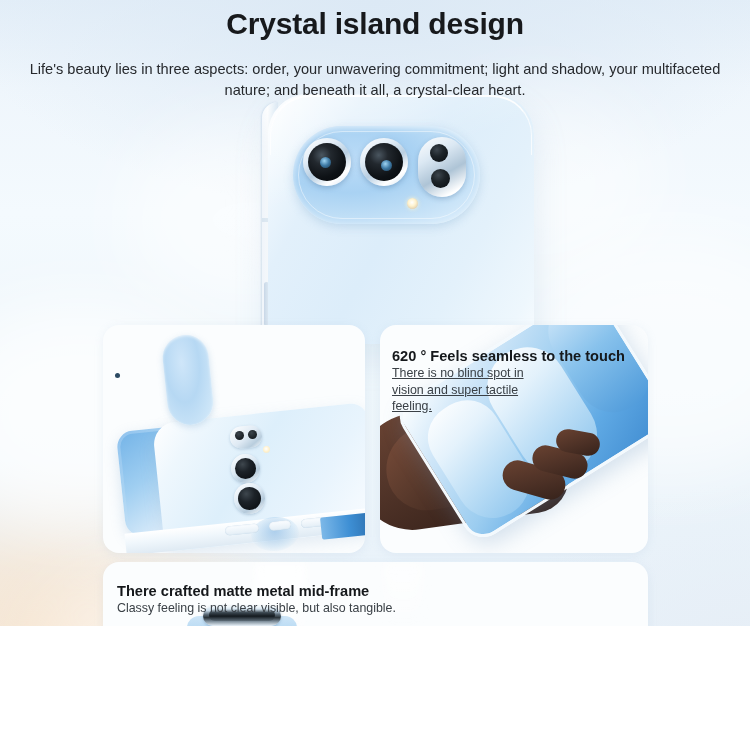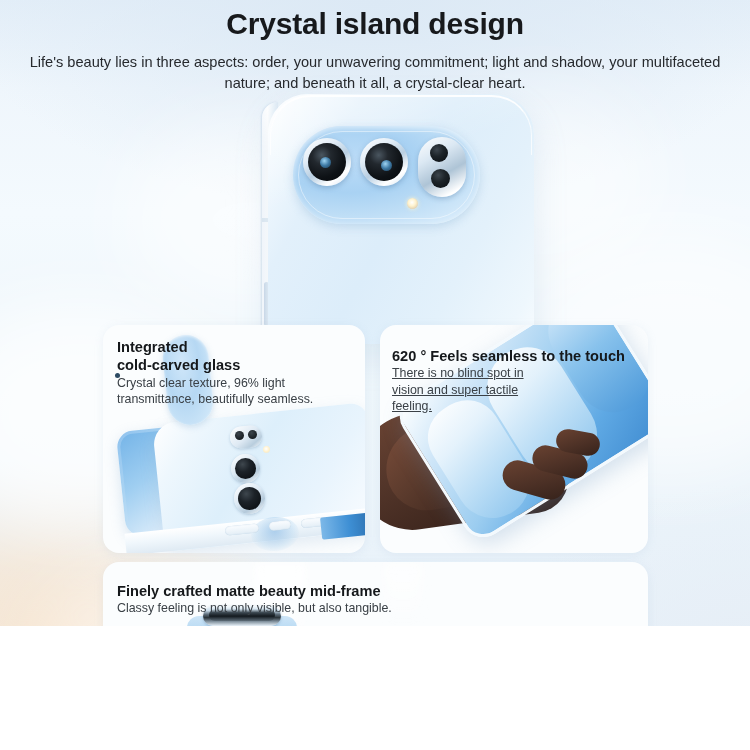--- a/index.html
+++ b/index.html
@@ -31,21 +31,21 @@
   .blob-e { left: 40px; top: 560px; width: 300px; height: 200px; background: rgba(255,248,240,0.55); }
 
   
   .header { position: absolute; left: 0; top: 0; width: 750px; text-align: center; z-index: 6; }
   .title {
     font-size: 30px; font-weight: bold; color: #17191c;
     letter-spacing: -0.2px; line-height: 1.15; padding-top: 7px;
   }
   .subtitle {
     font-size: 14.6px; color: #26292d; line-height: 1.48;
-    padding-top: 6px; margin: 4px auto; width: 730px;
+    padding-top: 6px; margin: 11px auto; width: 730px;
   }
 
   
   .hero { position: absolute; left: 0; top: 86px; width: 750px; height: 250px; z-index: 3; }
 
   .hero-glow {
     position: absolute; left: 225px; top: 0px; width: 320px; height: 260px;
     background: radial-gradient(ellipse at 50% 45%, rgba(255,255,255,0.95) 0%, rgba(255,255,255,0.35) 50%, rgba(255,255,255,0) 74%);
     filter: blur(6px);
   }
@@ -387,25 +387,20 @@
       <div class="a1-l a1-lring" id="a1-l3">
         <div class="a1-lglass"></div>
       </div>
       <div class="a1-edge"></div>
       <div class="a1-circle"></div>
       <div class="a1-btn" id="a1-b1"></div>
       <div class="a1-btn" id="a1-b2"></div>
       <div class="a1-btn" id="a1-b3"></div>
       <div class="a1-bluestrip"></div>
     </div>
-    <div class="txt-glass">
-      <div class="card-head">Integrated</div>
-      <div class="card-head">cold-carved glass</div>
-      <div class="card-sub">Crystal clear texture, 96% light transmittance, beautifully seamless.</div>
-    </div>
   </div>
 
   <div class="card" id="card-touch">
     <div class="art2">
       <div class="hand"></div>
       <div class="thumbpad"></div>
       <div class="p2">
         <div class="wave" id="wv1"></div>
         <div class="wave" id="wv2"></div>
         <div class="wave" id="wv3"></div>
@@ -431,18 +426,18 @@
       <div class="a3-lensglass"></div>
       <div class="a3-frame"></div>
       <div class="a3-topedge"></div>
       <div class="a3-inner"></div>
       <div class="a3-seam"></div>
       <div class="a3-btn" id="a3-vol"></div>
       <div class="a3-btn" id="a3-pwr"></div>
       <div class="a3-btn" id="a3-ext"></div>
     </div>
     <div class="txt-frame">
-      <div class="card-head">Finely crafted matte beauty mid-frame</div>
-      <div class="card-sub">Classy feeling is not only visible, but also tangible.</div>
+      <div class="card-head">There crafted matte metal mid-frame</div>
+      <div class="card-sub">Classy feeling is not clear visible, but also tangible.</div>
     </div>
   </div>
 
 </div>
 
 </body></html>

